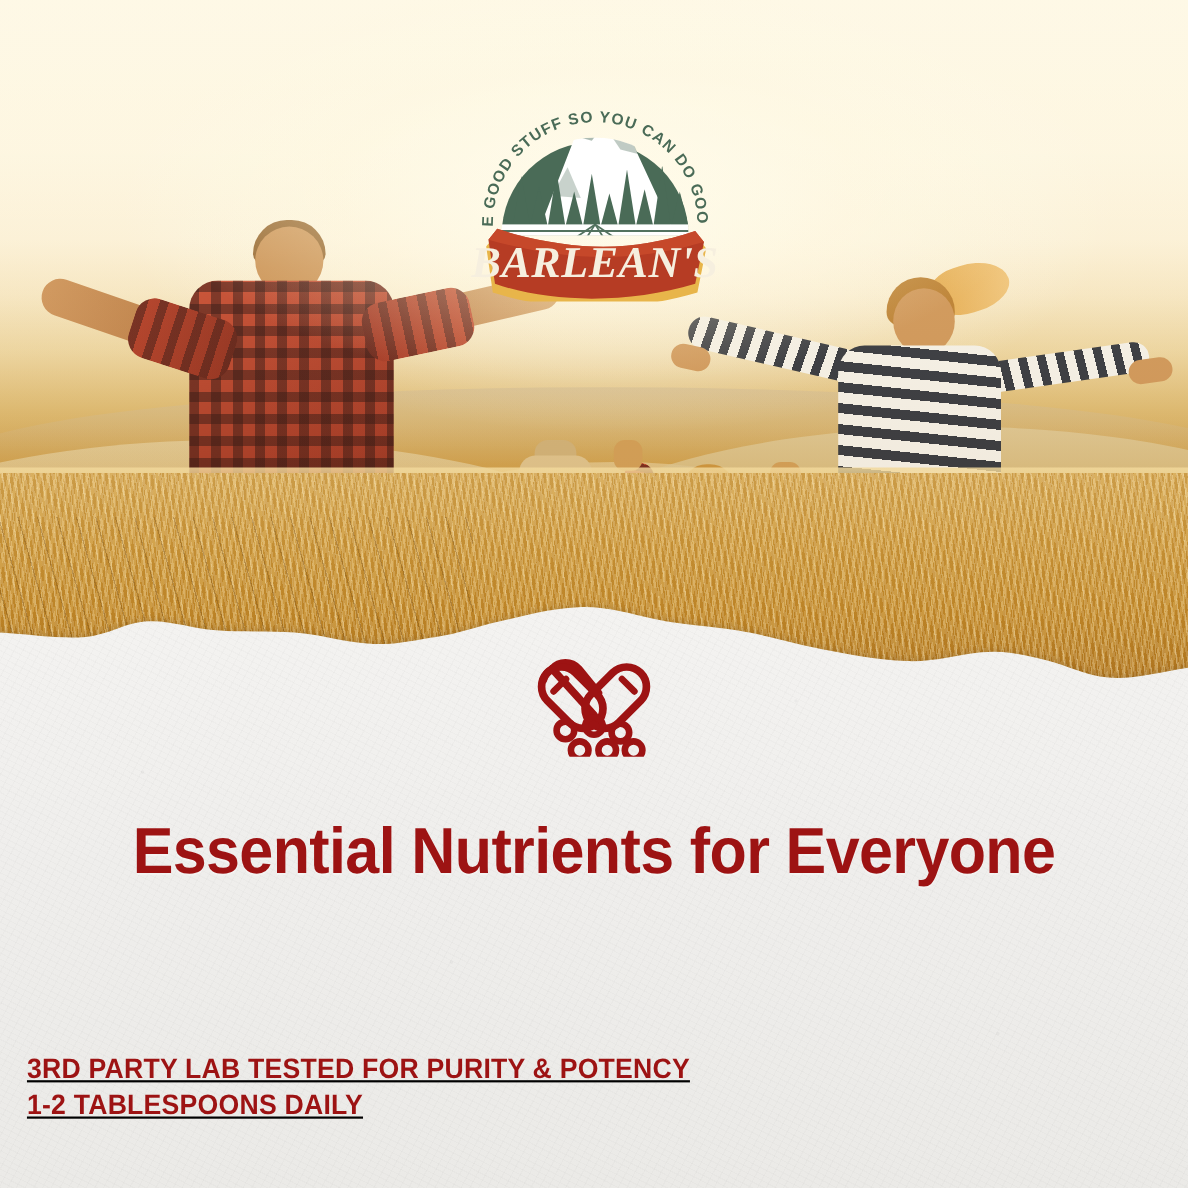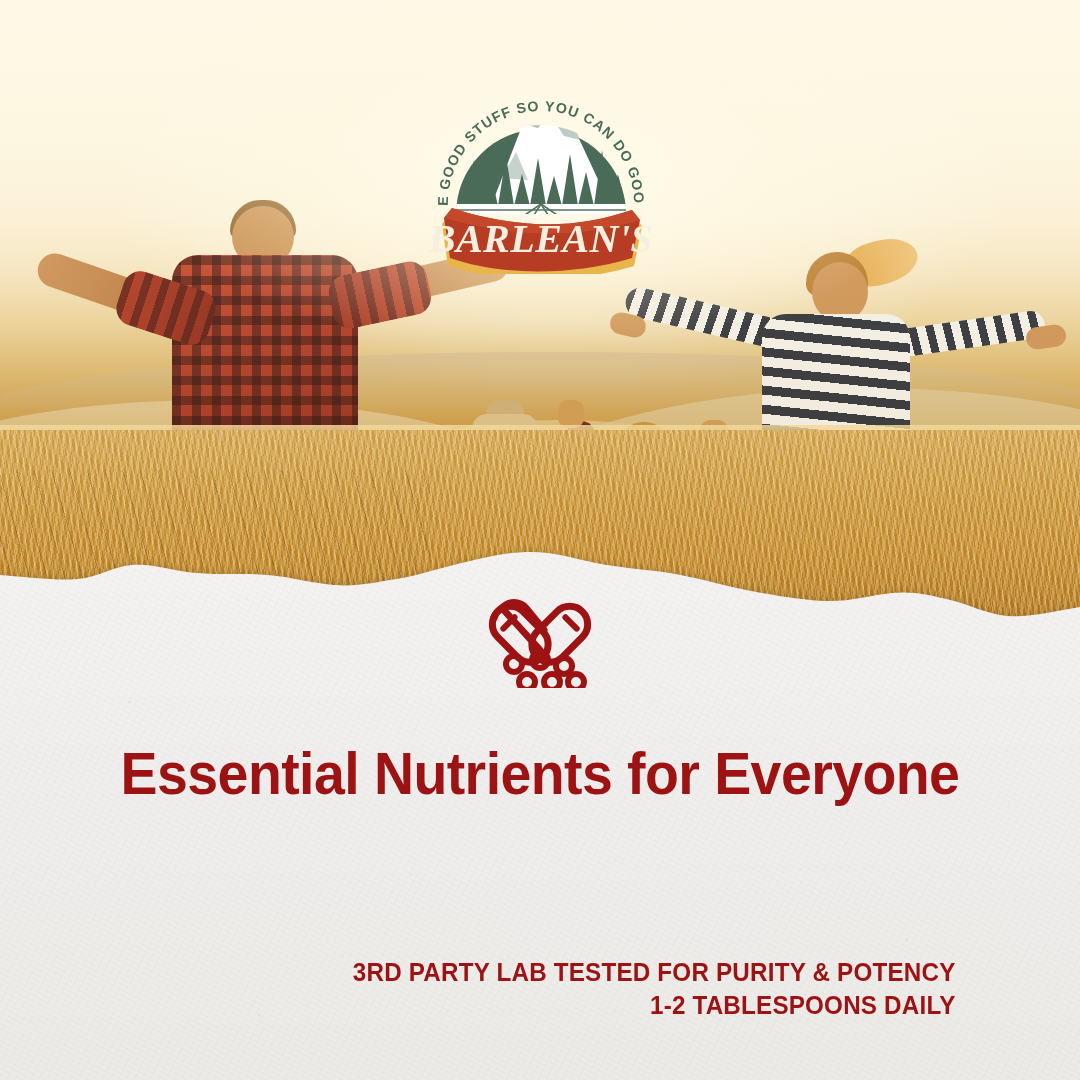--- a/index.html
+++ b/index.html
@@ -169,21 +169,21 @@
     transform:scaleX(.94);transform-origin:center;
     text-shadow:0 1px 0 rgba(255,255,255,.35);
   }
   .omega-list{position:absolute;left:0;top:783px;width:1080px;text-align:center;}
   .omega{
     font-size:45px;font-weight:400;color:#313131;line-height:51px;
     letter-spacing:-.2px;
     font-family:"DejaVu Sans", sans-serif;
     transform:scaleX(.92);transform-origin:center;
   }
-  .foot{position:absolute;left:0;top:956px;width:980px;text-align:right;}
+  .foot{position:absolute;left:0;top:956px;width:980px;text-align:left;text-decoration:underline;}
   .foot-line{
     font-size:25.5px;font-weight:700;color:#9d1313;letter-spacing:.2px;line-height:33px;
     text-transform:uppercase;transform:scaleX(.95);transform-origin:center;
     font-family:"Liberation Sans", sans-serif;
   }
 </style>
 </head>
 <body>
 
 <div id="stage">

